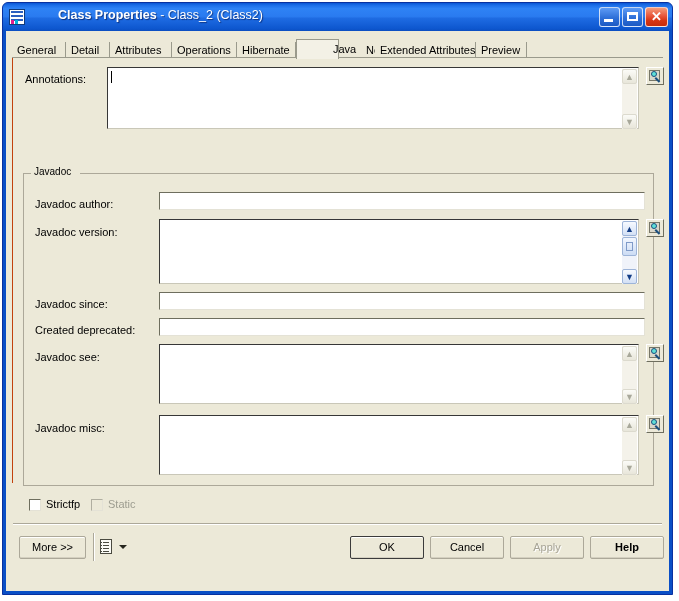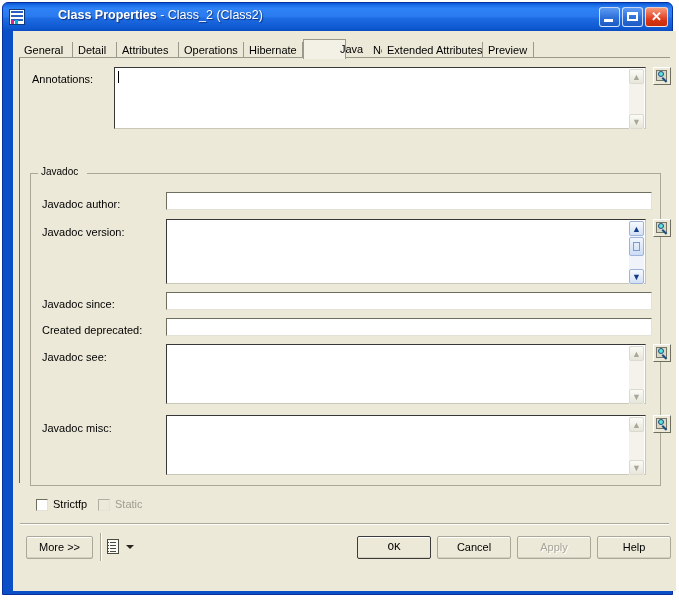--- a/index.html
+++ b/index.html
@@ -77,21 +77,21 @@
     border:2px solid #fff; border-top-width:3px; box-sizing:border-box; }
   #btn-close .g {
     position:absolute; left:0; top:0; width:100%; height:100%;
     color:#fff; font-size:13px; font-weight:bold; line-height:18px; text-align:center;
     font-family:"Liberation Sans", sans-serif;
   }
 
   
   #client {
     position: absolute;
-    left: 10px; top: 28px;
+    left: 3px; top: 28px;
     width: 663px; height: 560px;
     background: #ECE9D8;
     box-sizing: border-box;
   }
 
   
   #tabstrip {
     position: absolute; left: 6px; top: 8px;
     width: 651px; height: 19px;
   }
@@ -453,19 +453,19 @@
         <div class="ln" style="top:3px;"></div>
       <div class="dt" style="top:6px;"></div>
         <div class="ln" style="top:6px;"></div>
       <div class="dt" style="top:9px;"></div>
         <div class="ln" style="top:9px;"></div>
       <div class="dt" style="top:12px;"></div>
         <div class="ln" style="top:12px;"></div>
     </div>
     <div id="dropar" style="left:113px; top:514px;"></div>
 
-    <div class="btn default" style="left:344px; top:505px; width:74px;font-family:Liberation Mono, monospace;">OK</div>
+    <div class="btn default" style="left:344px; top:505px; width:74px;">OK</div>
     <div class="btn" style="left:424px; top:505px; width:74px;">Cancel</div>
     <div class="btn dis" style="left:504px; top:505px; width:74px;">Apply</div>
-    <div class="btn" style="left:584px; top:505px; width:74px;">Help</div>
+    <div class="btn" style="left:584px; top:505px; width:74px;font-weight:bold;">Help</div>
 
   </div>
 </div>
 
 </body></html>

